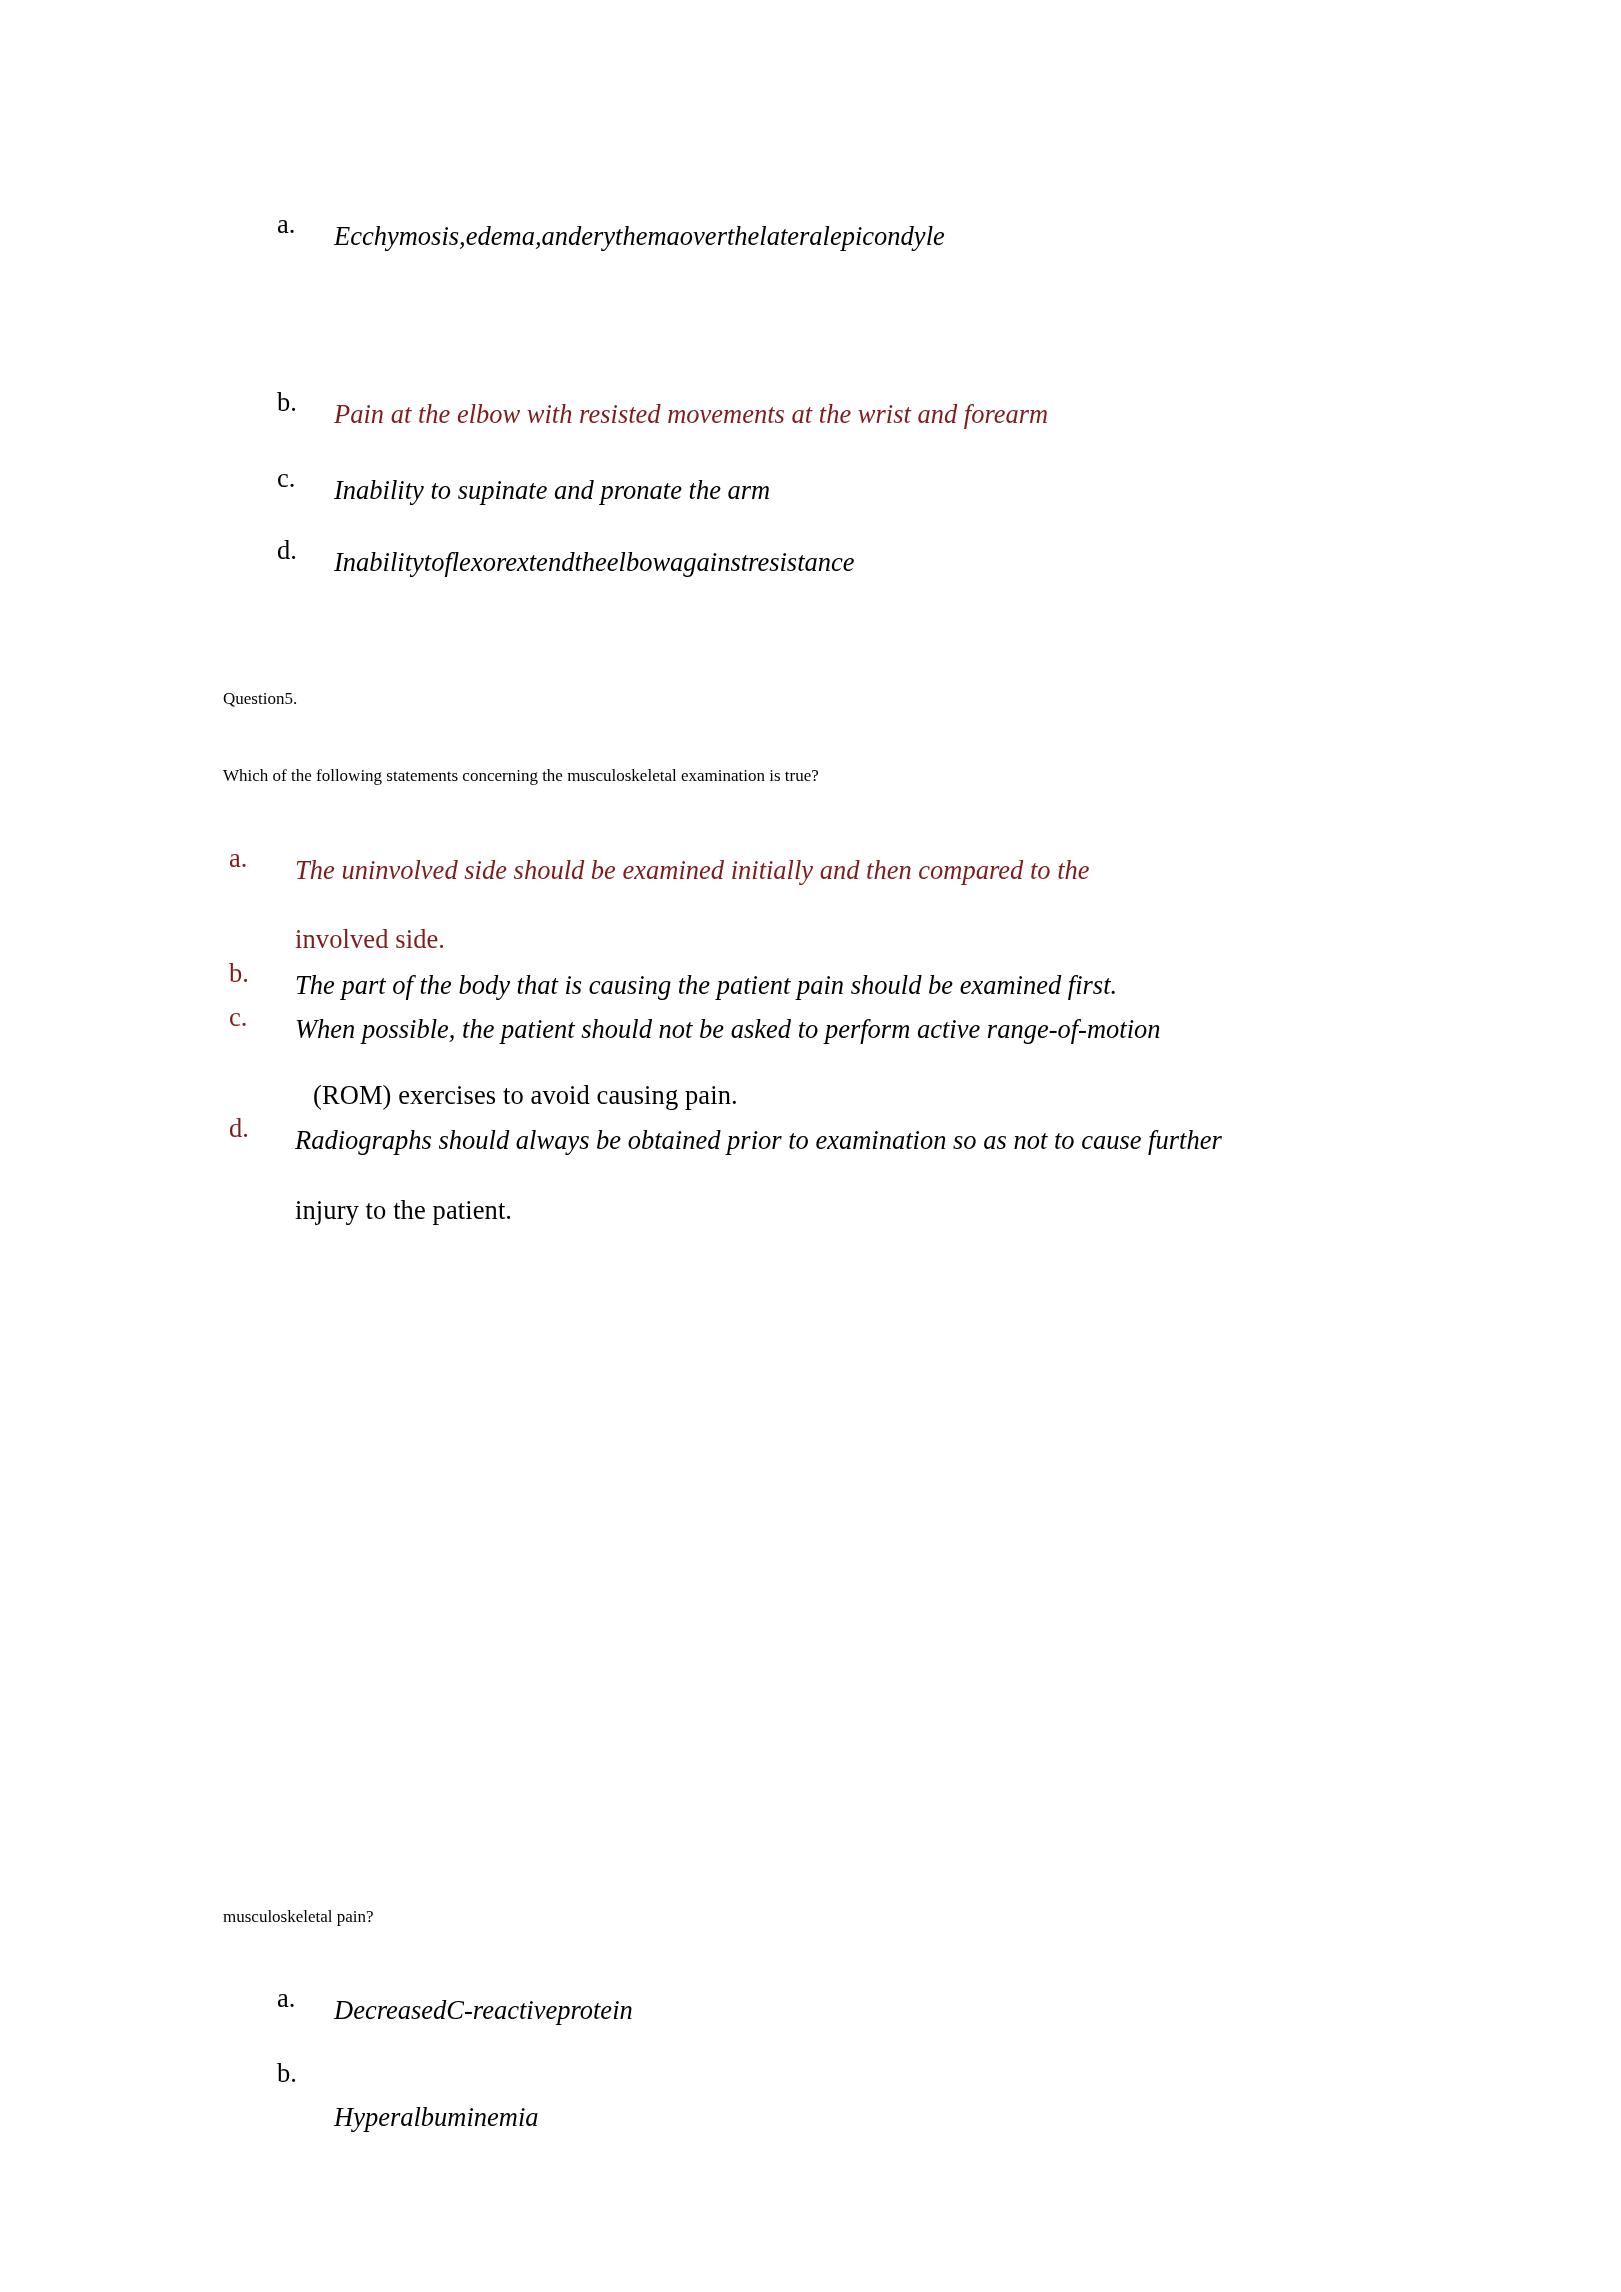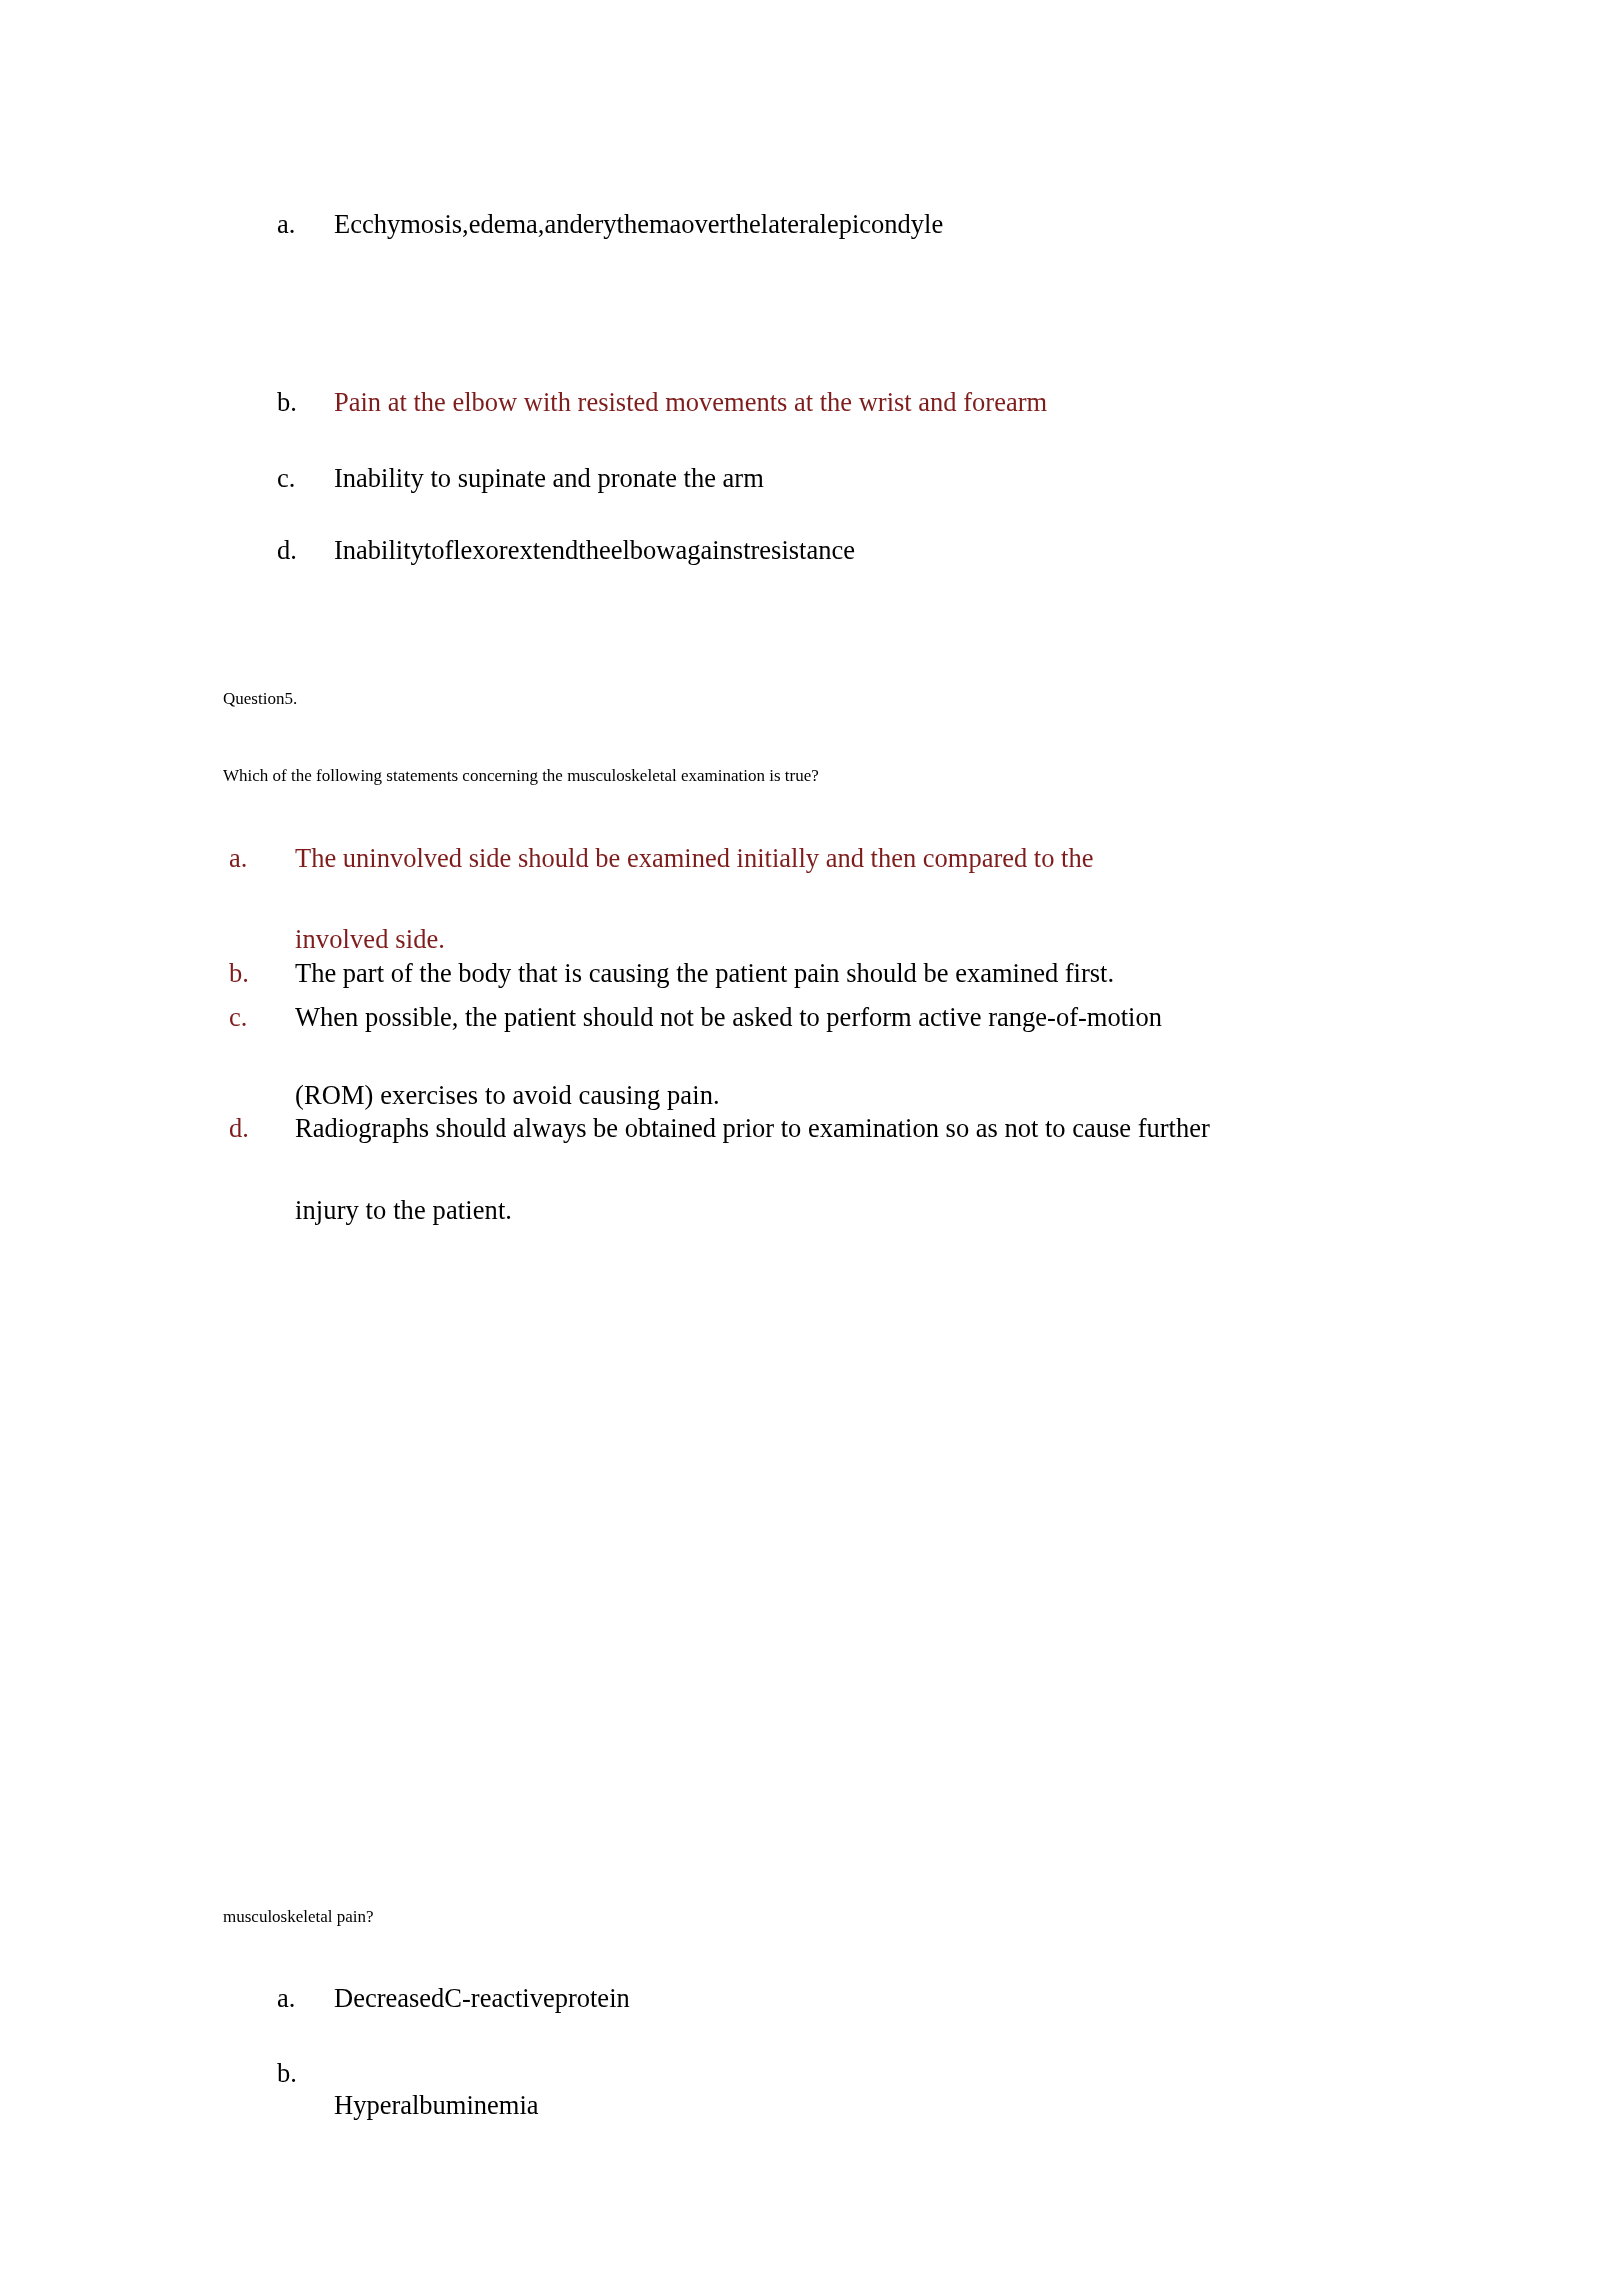--- a/index.html
+++ b/index.html
@@ -43,24 +43,25 @@
   .row .mk {
     position: absolute;
     left: 0;
     top: 0;
     white-space: pre;
     font-size: 26.5px;
     line-height: 31px;
   }
   .row .tx {
     position: absolute;
-    top: 0;
+    top: 12px;
     white-space: pre;
     font-size: 26.5px;
     line-height: 31px;
+    font-style: italic;
   }
   .para {
     position: absolute;
     white-space: pre;
     font-size: 17px;
     line-height: 31px;
   }
 </style>
 </head>
 <body>
@@ -99,21 +100,21 @@
 
   <div class="row" style="left:229px; top:958px;">
     <span class="mk red">b.</span>
     <span class="tx" style="left:66px;">The part of the body that is causing the patient pain should be examined first.</span>
   </div>
 
   <div class="row" style="left:229px; top:1002px;">
     <span class="mk red">c.</span>
     <span class="tx" style="left:66px;text-align:center;">When possible, the patient should not be asked to perform active range-of-motion</span>
   </div>
-  <div class="line" style="left:295px; top:1068px;">(ROM) exercises to avoid causing pain.</div>
+  <div class="line" style="left:313px; top:1068px;">(ROM) exercises to avoid causing pain.</div>
 
   <div class="row" style="left:229px; top:1113px;">
     <span class="mk red">d.</span>
     <span class="tx" style="left:66px;">Radiographs should always be obtained prior to examination so as not to cause further</span>
   </div>
   <div class="line" style="left:295px; top:1183px;">injury to the patient.</div>
 
   <div class="para" style="left:223px; top:1901px;">musculoskeletal pain?</div>
 
   <div class="row" style="left:277px; top:1983px;">

